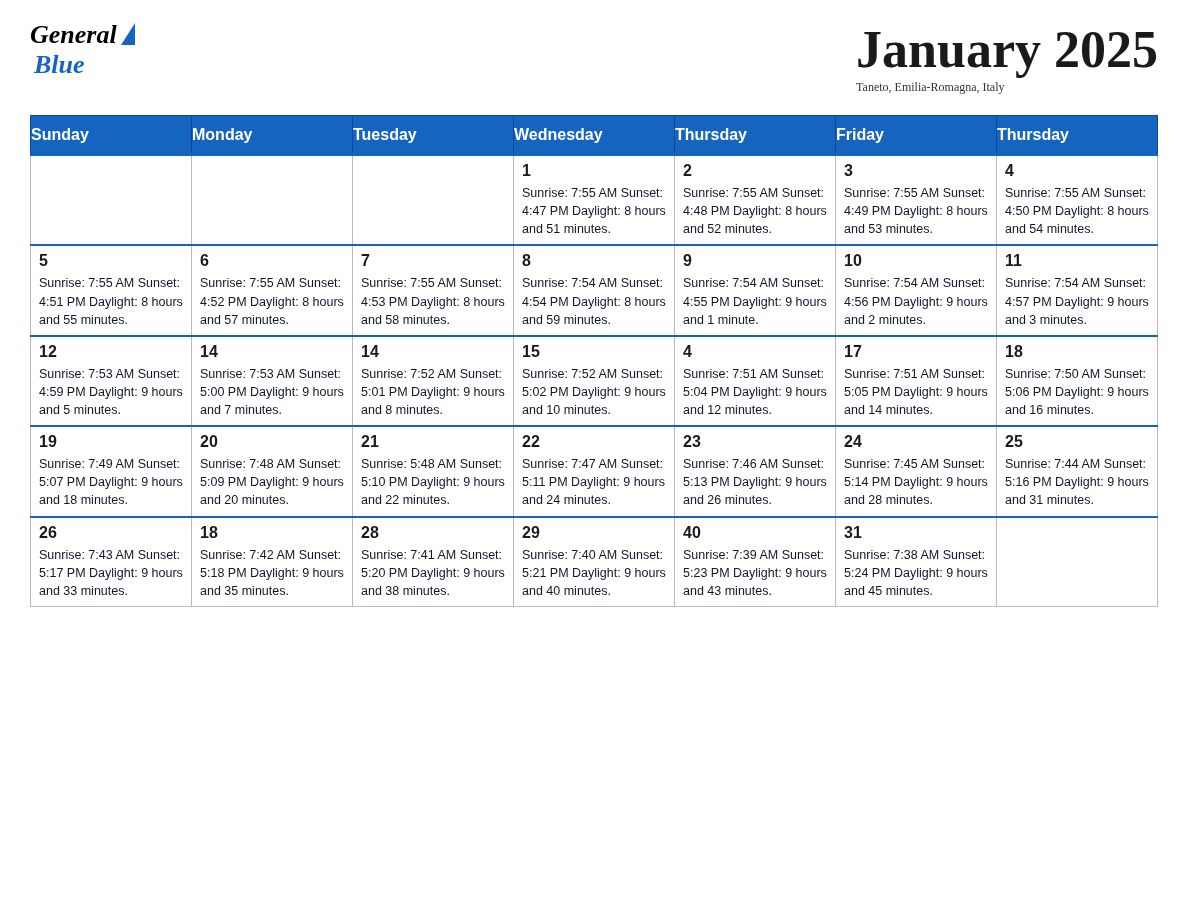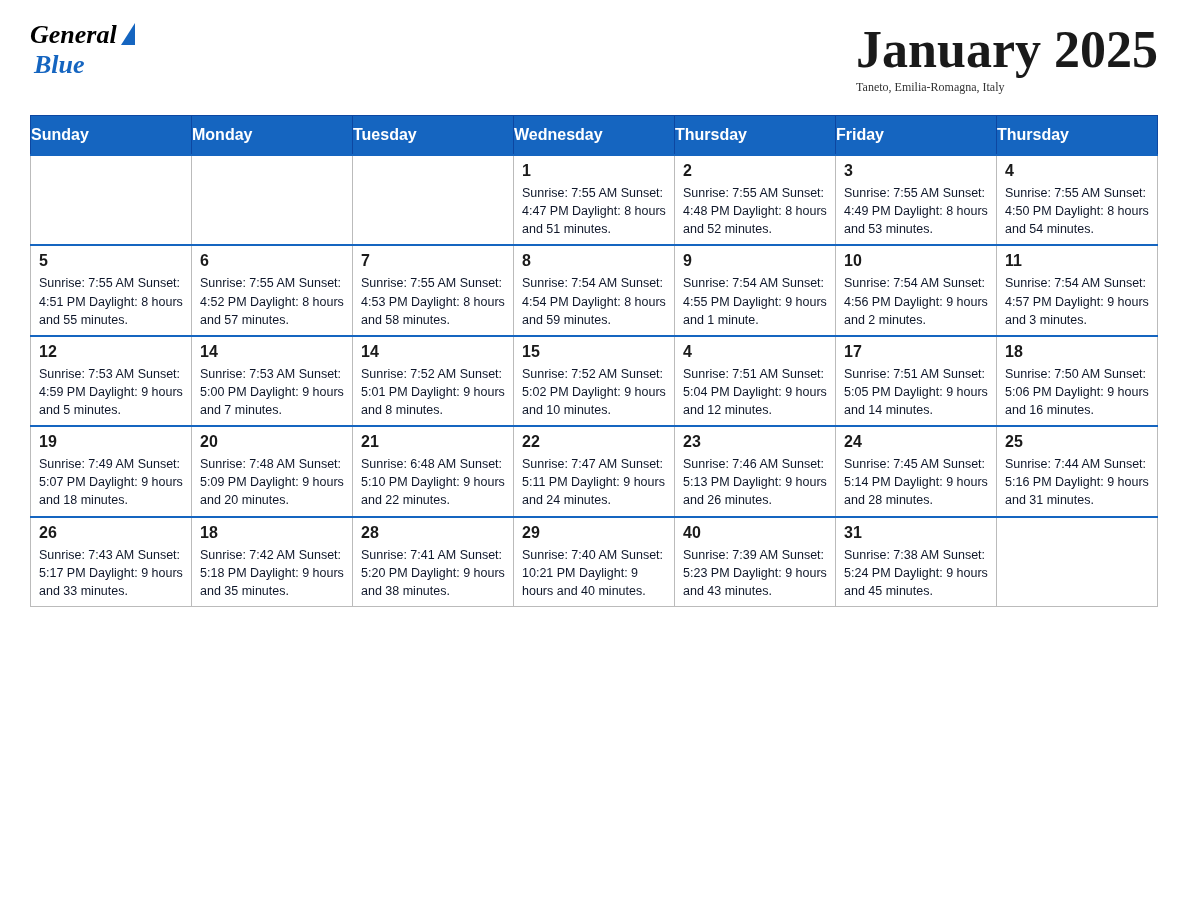--- a/index.html
+++ b/index.html
@@ -283,21 +283,21 @@
         </td>
         <td>
           <span class="day-number">20</span>
           <div class="day-info">Sunrise: 7:48 AM
 Sunset: 5:09 PM
 Daylight: 9 hours
 and 20 minutes.</div>
         </td>
         <td>
           <span class="day-number">21</span>
-          <div class="day-info">Sunrise: 6:48 AM
+          <div class="day-info">Sunrise: 5:48 AM
 Sunset: 5:10 PM
 Daylight: 9 hours
 and 22 minutes.</div>
         </td>
         <td>
           <span class="day-number">22</span>
           <div class="day-info">Sunrise: 7:47 AM
 Sunset: 5:11 PM
 Daylight: 9 hours
 and 24 minutes.</div>
@@ -342,21 +342,21 @@
         <td>
           <span class="day-number">28</span>
           <div class="day-info">Sunrise: 7:41 AM
 Sunset: 5:20 PM
 Daylight: 9 hours
 and 38 minutes.</div>
         </td>
         <td>
           <span class="day-number">29</span>
           <div class="day-info">Sunrise: 7:40 AM
-Sunset: 10:21 PM
+Sunset: 5:21 PM
 Daylight: 9 hours
 and 40 minutes.</div>
         </td>
         <td>
           <span class="day-number">40</span>
           <div class="day-info">Sunrise: 7:39 AM
 Sunset: 5:23 PM
 Daylight: 9 hours
 and 43 minutes.</div>
         </td>

